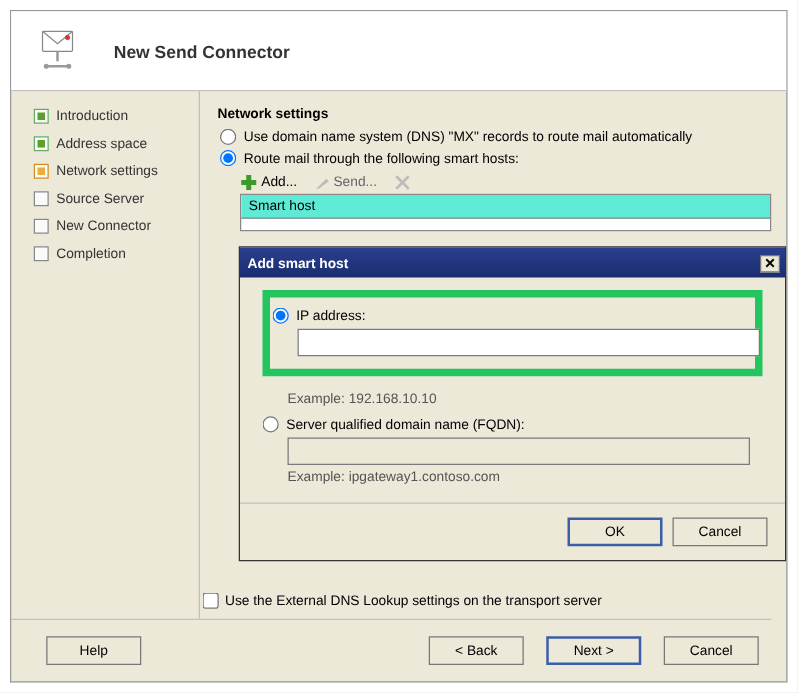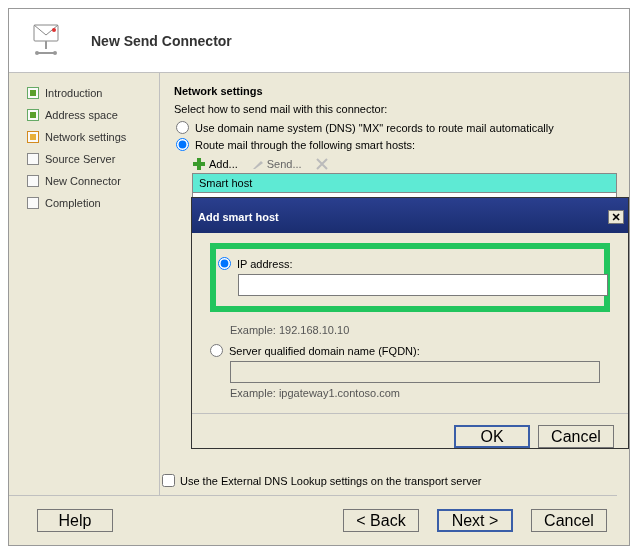--- a/index.html
+++ b/index.html
@@ -121,21 +121,21 @@
 
   
   .dialog {
     position: absolute;
     top: 188px; left: 182px;
     width: 438px; height: 252px;
     background: #ece9d8;
     border: 1px solid #333;
   }
   .dialog-title {
-    height: 35px;
+    height: 24px;
     background: linear-gradient(#2a3f8e,#1a2d70);
     color: #fff;
     font-weight: bold;
     font-size: 11px;
     padding: 2px 4px 0 6px;
     display: flex; align-items: center; justify-content: space-between;
   }
   .dialog-close {
     width: 16px; height: 14px;
     background: #ece9d8;
@@ -172,21 +172,21 @@
     border-top: 1px solid #c0c0c0;
     height: 46px;
     display:flex; align-items:center; justify-content:flex-end;
     padding-right: 14px;
     gap: 8px;
   }
   .btn {
     min-width: 76px; height: 23px;
     background: #ece9d8;
     border: 1px solid #777;
-    font-family: inherit; font-size: 16px;
+    font-family: inherit; font-size: 11px;
     cursor: pointer;
   }
   .btn.default { border: 2px solid #3a5ea8; }
   .footer {
     position: absolute;
     bottom: 0; left: 0; right: 12px; height: 50px;
     border-top: 1px solid #c0c0c0;
     display: flex; align-items:center; justify-content: space-between;
     padding: 0 10px 0 28px;
   }
@@ -234,21 +234,20 @@
         <span>New Connector</span>
       </div>
       <div class="step">
         <span class="step-box"></span>
         <span>Completion</span>
       </div>
     </div>
 
     <div class="content">
       <div class="section-title">Network settings</div>
-      <div class="subtitle">Select how to send mail with this connector:</div>
 
       <label class="radio-row">
         <input type="radio" name="route" style="">
         <span>Use domain name system (DNS) "MX" records to route mail automatically</span>
       </label>
       <label class="radio-row">
         <input type="radio" name="route" checked="" style="">
         <span>Route mail through the following smart hosts:</span>
       </label>
 

